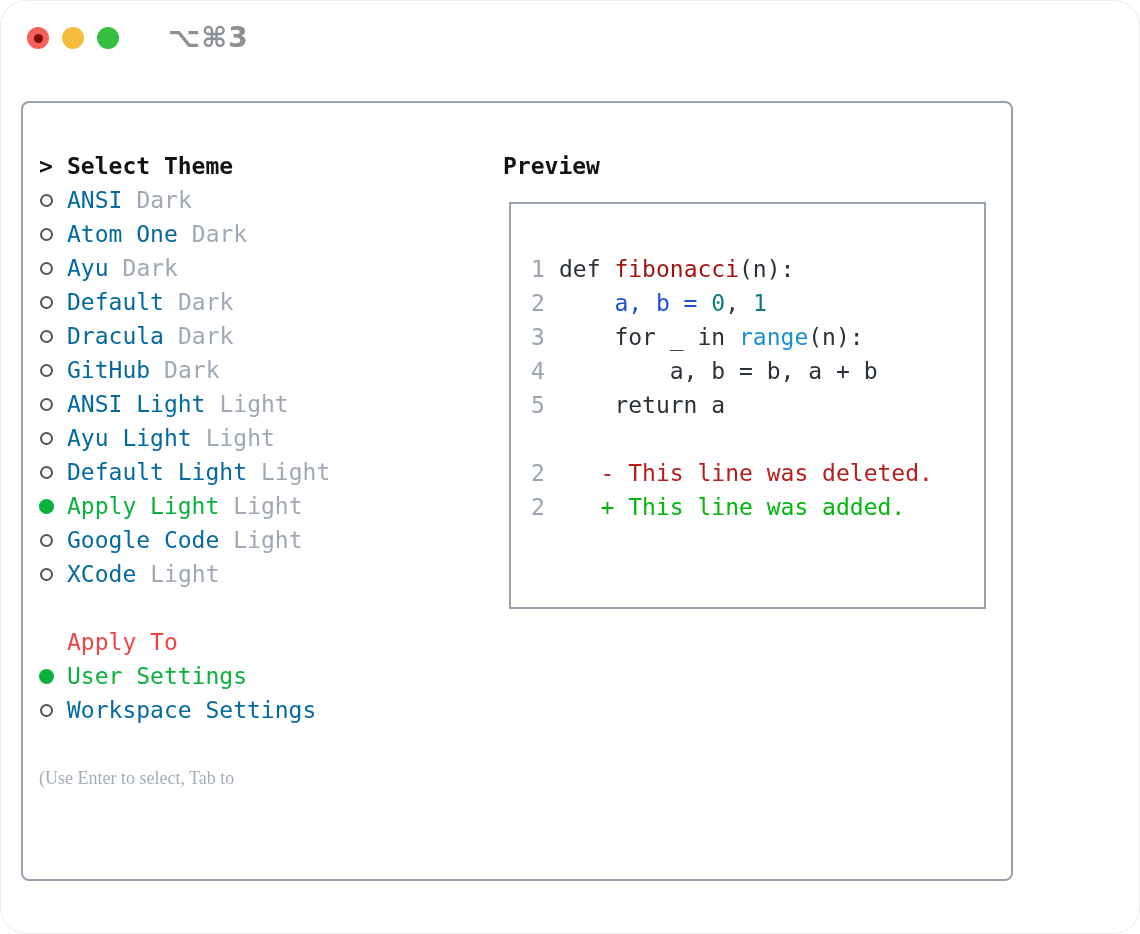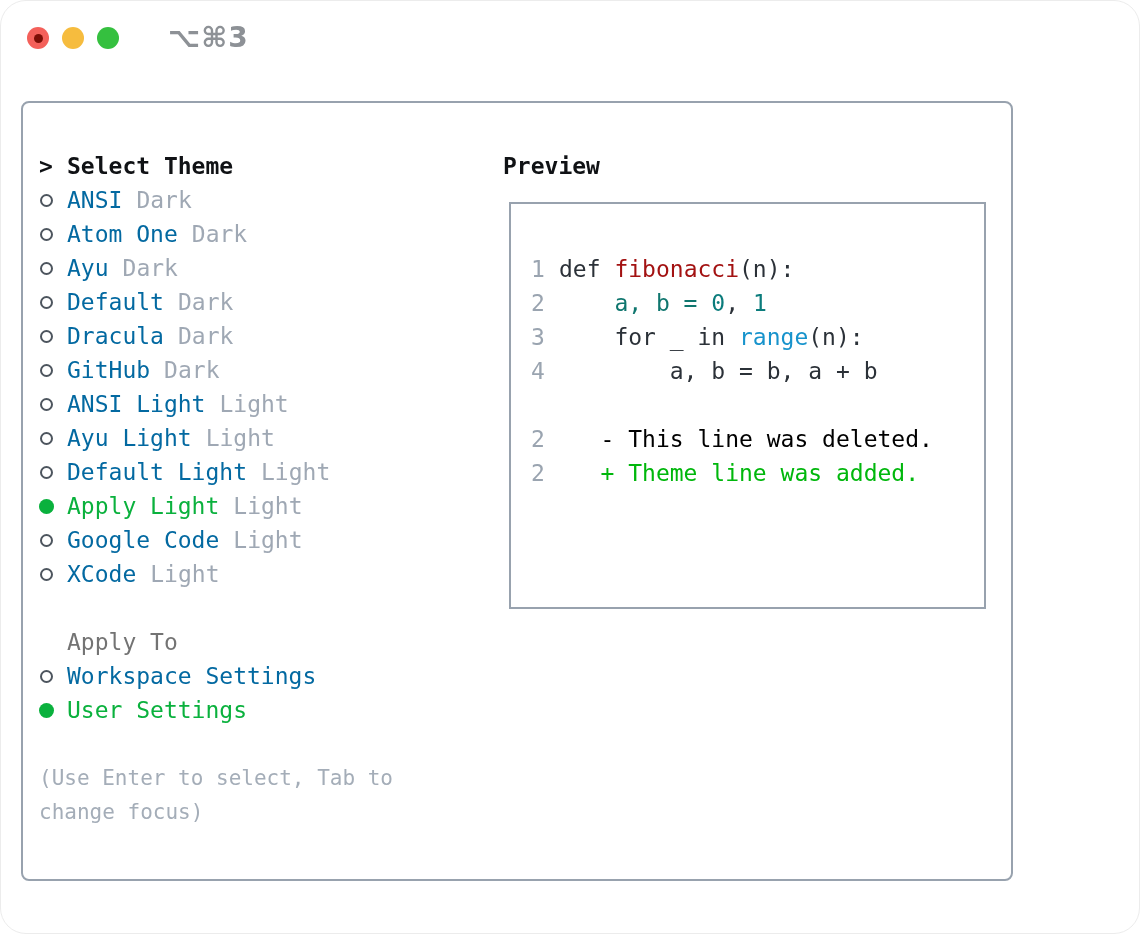--- a/index.html
+++ b/index.html
@@ -27,22 +27,22 @@
   .row{display:flex;height:34px;line-height:34px;align-items:center;
        font-size:23px;white-space:pre;}
   .row .marker{width:28px;flex:0 0 28px;display:flex;align-items:center;}
   .circle{width:13px;height:13px;border-radius:50%;box-sizing:border-box;
           border:2px solid #4d555e;margin-left:1px;}
   .circle.filled{border:none;width:15px;height:15px;margin-left:0;}
   .prompt{font-weight:bold;color:#101215;width:28px;flex:0 0 28px;display:block;}
   .list-title{font-weight:bold;color:#101215;}
   .item-name{color:#0369a1;}
   .tag{margin-left:14px;}
-  .apply-title{color:#737373;margin-left:28px;}
-  .hint-line{height:34px;line-height:34px;font-size:21px;white-space:pre;}
+  .apply-title{color:#ef4444;margin-left:28px;}
+  .hint-line{height:34px;line-height:34px;font-size:18px;white-space:pre;font-family:Liberation Serif, serif;}
   .spacer{height:34px;}
   
   .preview-title{position:absolute;left:480px;top:46px;height:34px;line-height:34px;
       font-size:23px;font-weight:bold;color:#101215;}
   .preview-box{position:absolute;left:486px;top:99px;width:477px;height:407px;
       box-sizing:border-box;border:2px solid #98a2ae;background:#ffffff;
       padding:48px 0 0 20px;overflow:hidden;}
   .code-line{height:34px;line-height:34px;font-size:23px;white-space:pre;}
   .gutter{display:inline-block;width:28px;}
 </style>
@@ -83,40 +83,40 @@
           <div class="row"><span class="marker"><span class="circle" style="border-color: rgb(77, 85, 94);"></span></span><span class="item-name">XCode</span><span class="tag" style="color: rgb(159, 168, 180);">Light</span></div>
         </div>
 
       <div class="spacer"></div>
 
       <div class="row">
         <span class="apply-title">Apply To</span>
       </div>
 
       <div id="apply-rows">
+          <div class="row"><span class="marker"><span class="circle filled" style="background: rgb(10, 177, 61);"></span></span><span class="item-name" style="color: rgb(10, 177, 61);">User Settings</span></div>
           <div class="row"><span class="marker"><span class="circle" style="border-color: rgb(77, 85, 94);"></span></span><span class="item-name">Workspace Settings</span></div>
-          <div class="row"><span class="marker"><span class="circle filled" style="background: rgb(10, 177, 61);"></span></span><span class="item-name" style="color: rgb(10, 177, 61);">User Settings</span></div>
         </div>
 
       <div class="spacer"></div>
 
       <div id="hint-lines">
           <div class="hint-line" style="color: rgb(164, 173, 184);">(Use Enter to select, Tab to</div>
-          <div class="hint-line" style="color: rgb(164, 173, 184);">change focus)</div>
         </div>
     </div>
 
     <div class="preview-title">Preview</div>
 
     <div class="preview-box">
       <div id="code-lines">
           <div class="code-line"><span class="gutter" style="color: rgb(154, 164, 176);">1</span><span style="color: rgb(43, 49, 56); text-align: center;">def </span><span style="color: rgb(163, 18, 18);">fibonacci</span><span style="color: rgb(43, 49, 56);">(n):</span></div>
-          <div class="code-line"><span class="gutter" style="color: rgb(154, 164, 176);">2</span><span style="color: #0f766e;">    a, b = </span><span style="color: rgb(11, 124, 124);">0</span><span style="color: rgb(43, 49, 56);">, </span><span style="color: rgb(11, 124, 124);">1</span></div>
+          <div class="code-line"><span class="gutter" style="color: rgb(154, 164, 176);">2</span><span style="color: #1d4ed8;">    a, b = </span><span style="color: rgb(11, 124, 124);">0</span><span style="color: rgb(43, 49, 56);">, </span><span style="color: rgb(11, 124, 124);">1</span></div>
           <div class="code-line"><span class="gutter" style="color: rgb(154, 164, 176);">3</span><span style="color: rgb(43, 49, 56);">    for _ in </span><span style="color: rgb(23, 147, 204);">range</span><span style="color: rgb(43, 49, 56);">(n):</span></div>
           <div class="code-line"><span class="gutter" style="color: rgb(154, 164, 176);">4</span><span style="color: rgb(43, 49, 56);">        a, b = b, a + b</span></div>
+          <div class="code-line"><span class="gutter" style="color: rgb(154, 164, 176);">5</span><span style="color: rgb(43, 49, 56);">    return a</span></div>
           <div class="code-line"><span class="gutter" style="color: rgb(154, 164, 176);"></span></div>
-          <div class="code-line"><span class="gutter" style="color: rgb(154, 164, 176);">2</span><span style="color: #000000;">   - This line was deleted.</span></div>
-          <div class="code-line"><span class="gutter" style="color: rgb(154, 164, 176);">2</span><span style="color: rgb(0, 183, 12);">   + Theme line was added.</span></div>
+          <div class="code-line"><span class="gutter" style="color: rgb(154, 164, 176);">2</span><span style="color: #b91c1c;">   - This line was deleted.</span></div>
+          <div class="code-line"><span class="gutter" style="color: rgb(154, 164, 176);">2</span><span style="color: rgb(0, 183, 12);">   + This line was added.</span></div>
         </div>
     </div>
 
   </div>
 </div>
 
 </body></html>

